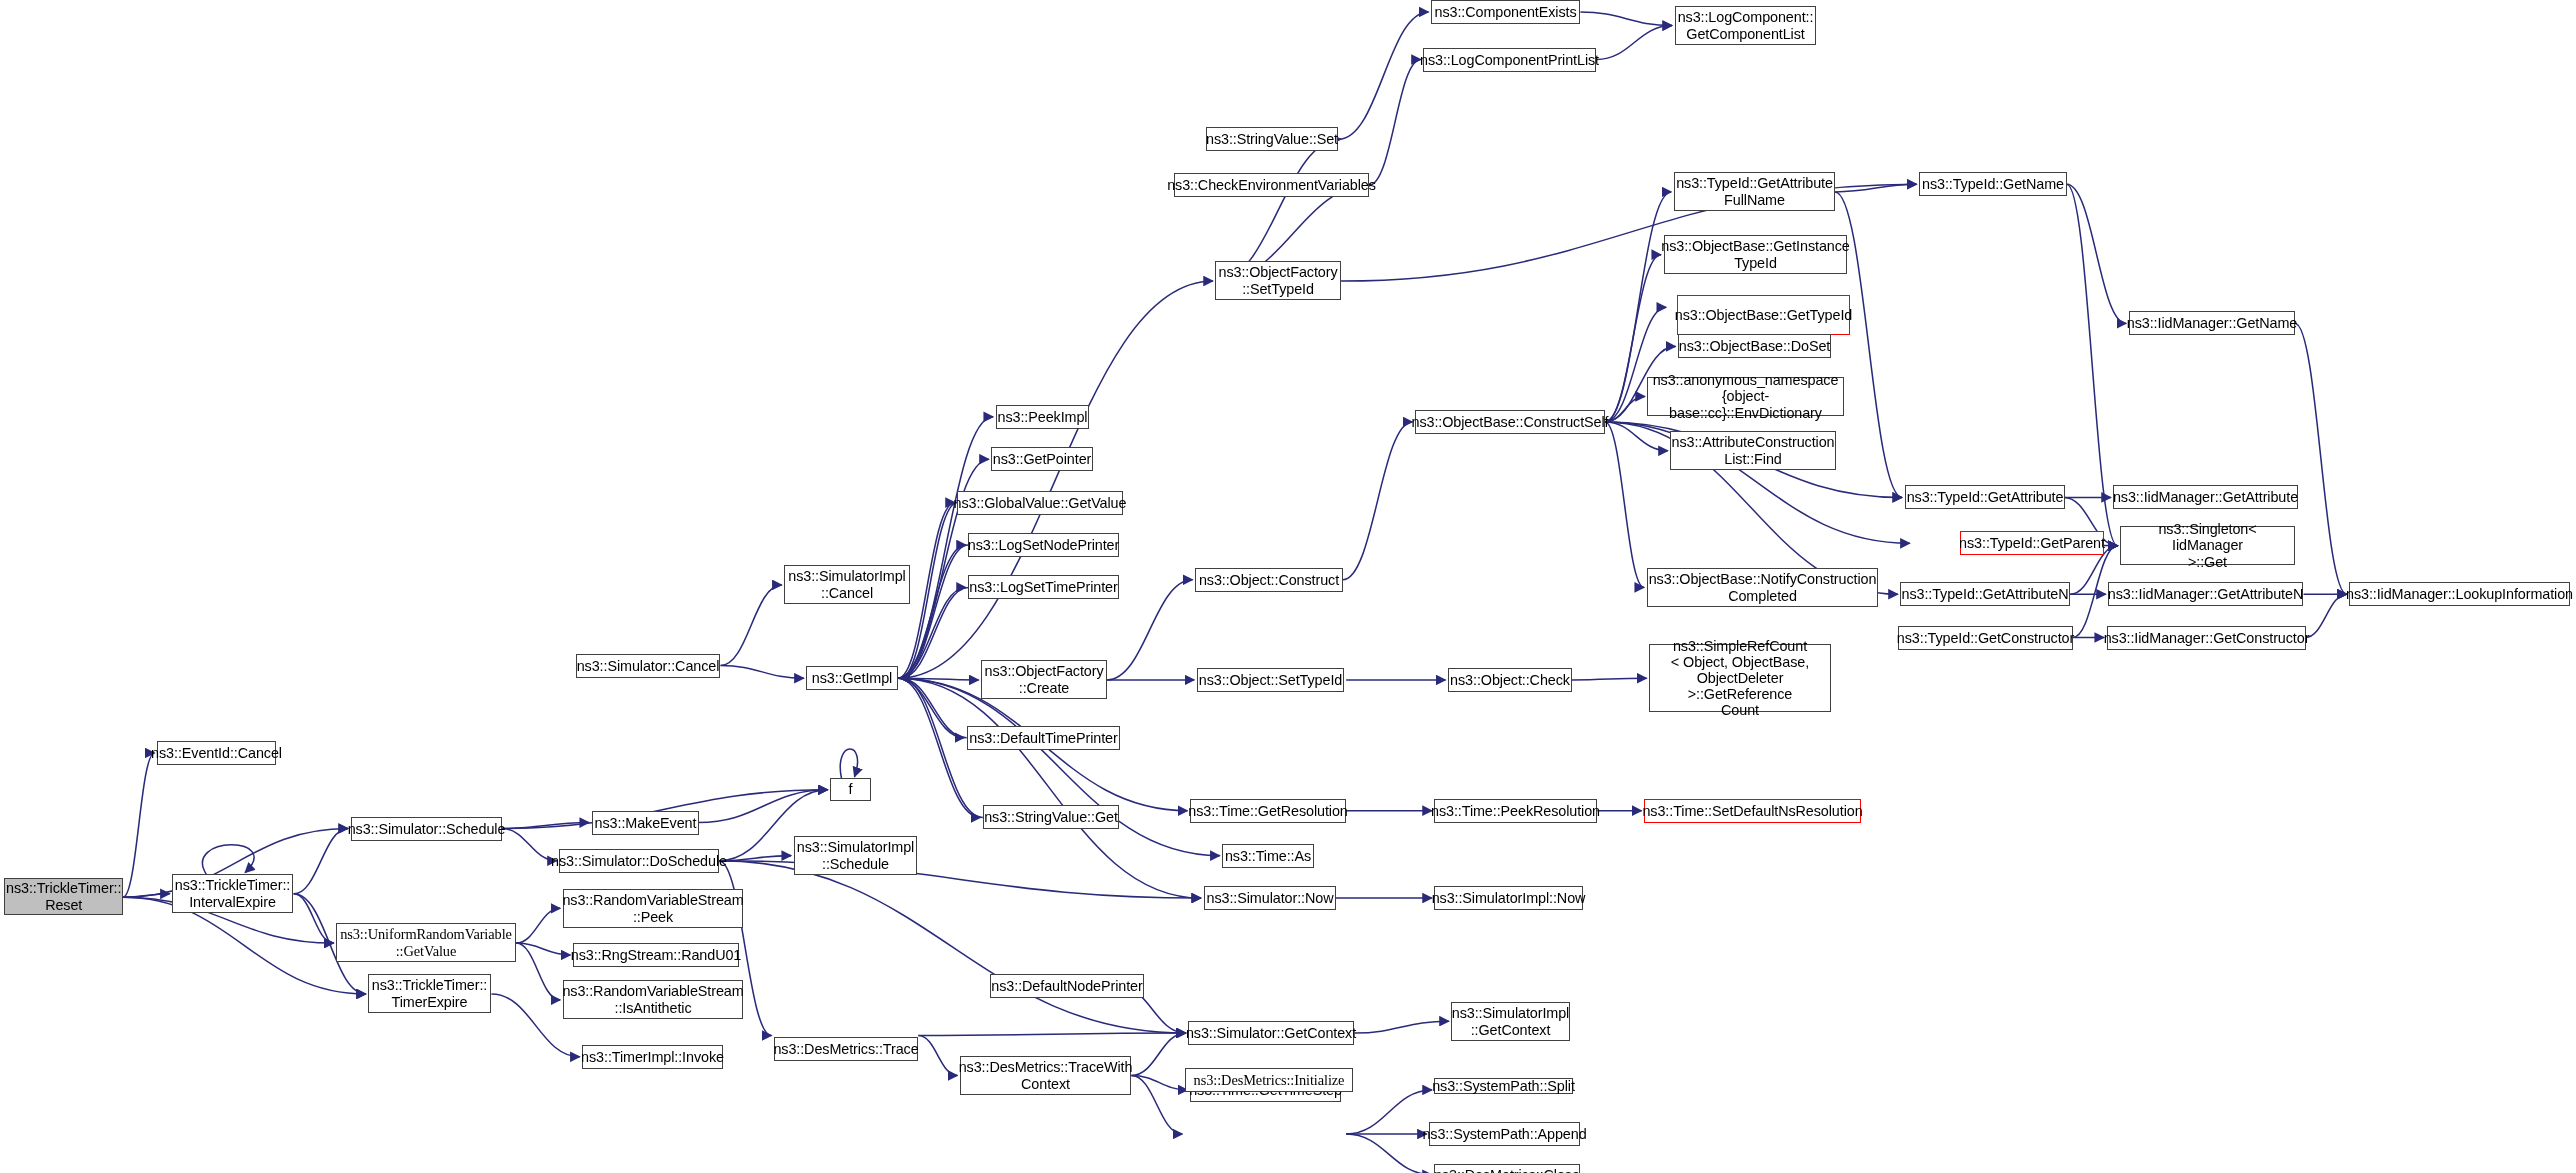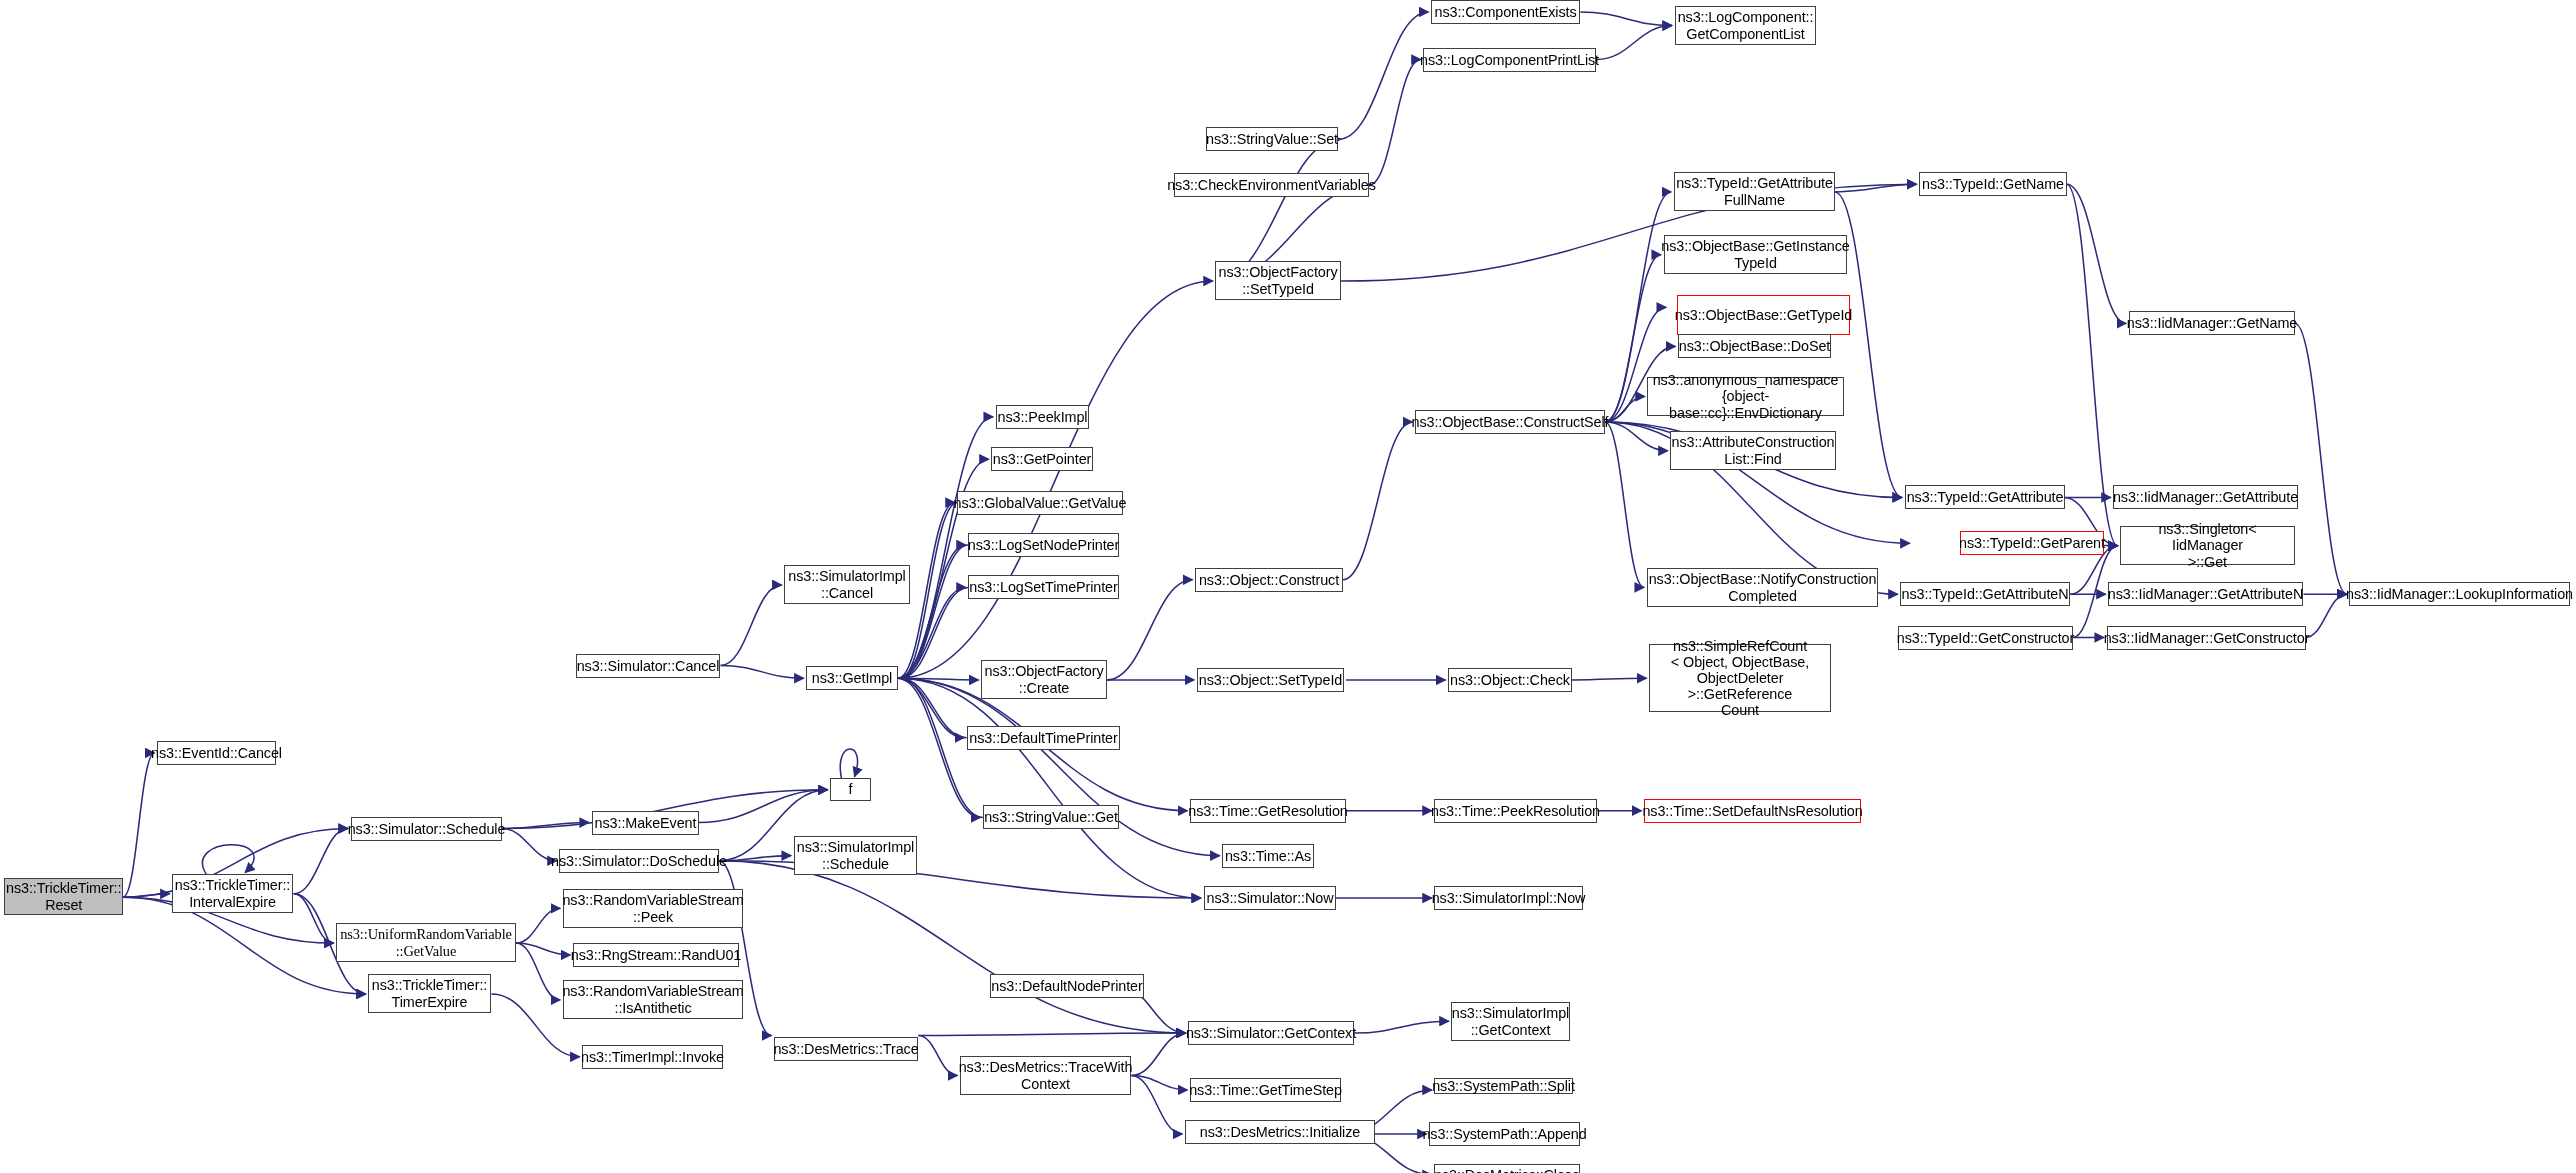--- a/index.html
+++ b/index.html
@@ -177,21 +177,21 @@
       <div class="node" style="left: 1174px; top: 173px; width: 195px; height: 24px;">ns3::CheckEnvironmentVariables</div>
       <div class="node" style="left: 1215px; top: 261px; width: 126px; height: 39px;">ns3::ObjectFactory
 ::SetTypeId</div>
       <div class="node" style="left: 1195px; top: 568px; width: 148px; height: 24px;">ns3::Object::Construct</div>
       <div class="node" style="left: 1197px; top: 668px; width: 147px; height: 24px;">ns3::Object::SetTypeId</div>
       <div class="node" style="left: 1190px; top: 799px; width: 156px; height: 24px;">ns3::Time::GetResolution</div>
       <div class="node" style="left: 1222px; top: 844px; width: 92px; height: 24px;">ns3::Time::As</div>
       <div class="node" style="left: 1204px; top: 886px; width: 132px; height: 24px;">ns3::Simulator::Now</div>
       <div class="node" style="left: 1188px; top: 1021px; width: 166px; height: 24px;">ns3::Simulator::GetContext</div>
       <div class="node" style="left: 1190px; top: 1078px; width: 151px; height: 24px;">ns3::Time::GetTimeStep</div>
-      <div class="node" style="left: 1185px; top: 1120px; width: 190px; height: 24px;">ns3::DesMetrics::Initialize</div>
+      <div class="node" style="left: 1185px; top: 1068px; width: 168px; height: 24px; font-family: Liberation Serif, serif;">ns3::DesMetrics::Initialize</div>
       <div class="node" style="left: 1431px; top: 0px; width: 149px; height: 24px;">ns3::ComponentExists</div>
       <div class="node" style="left: 1423px; top: 48px; width: 173px; height: 24px;">ns3::LogComponentPrintList</div>
       <div class="node" style="left: 1415px; top: 410px; width: 190px; height: 24px;">ns3::ObjectBase::ConstructSelf</div>
       <div class="node" style="left: 1647px; top: 568px; width: 231px; height: 39px;">ns3::ObjectBase::NotifyConstruction
 Completed</div>
       <div class="node" style="left: 1448px; top: 668px; width: 124px; height: 24px;">ns3::Object::Check</div>
       <div class="node" style="left: 1649px; top: 644px; width: 182px; height: 68px;">ns3::SimpleRefCount
 &lt; Object, ObjectBase,
 ObjectDeleter &gt;::GetReference
 Count</div>

